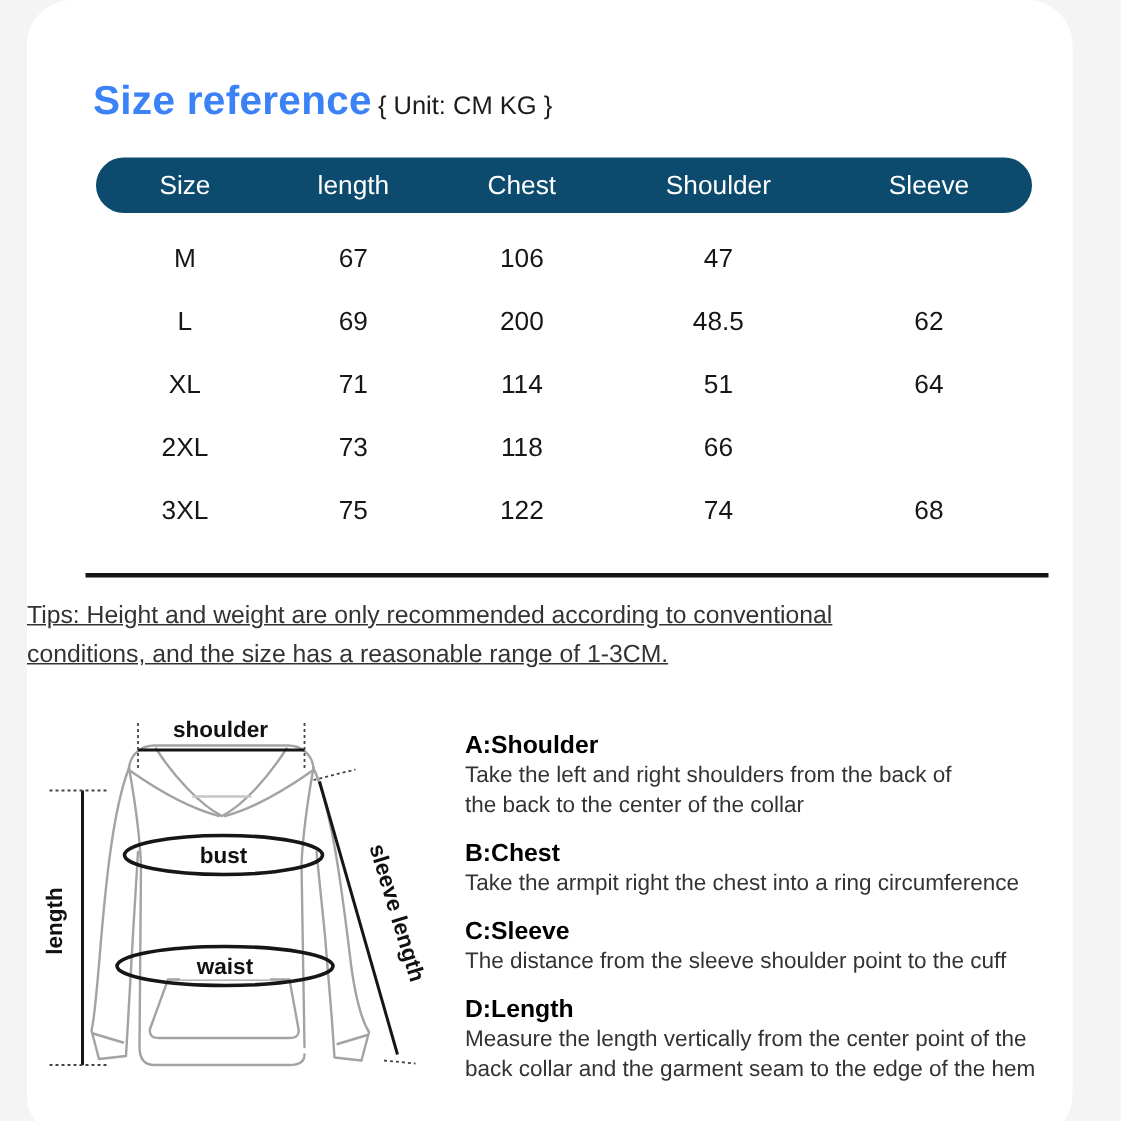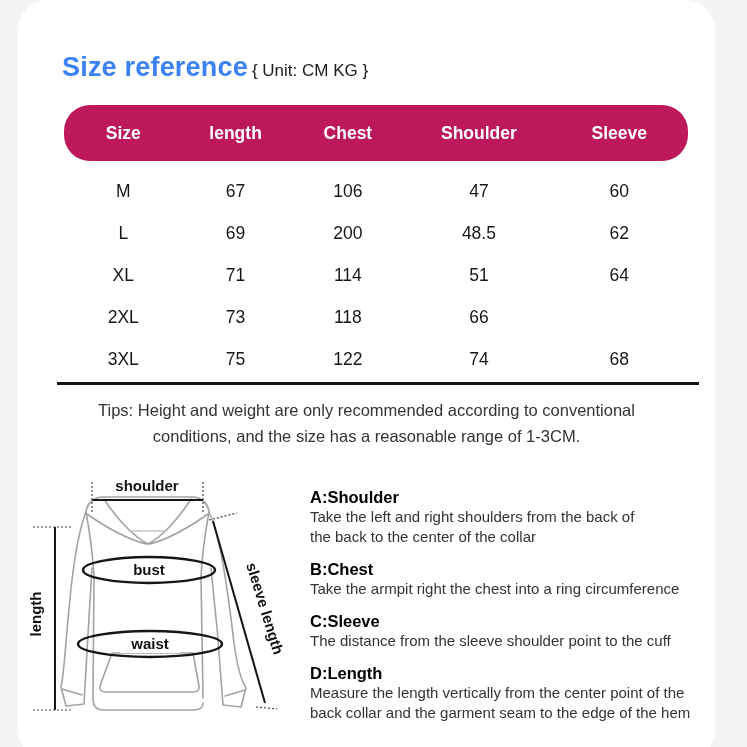--- a/index.html
+++ b/index.html
@@ -43,27 +43,26 @@
     color: #1c1c1c;
   }
   
   .size-table {
     position: absolute;
     left: 46px;
     top: 105px;
     width: 624px;
   }
   .thead {
-    height: 56px;
-    background: #be185d;
+    height: 37px;
+    background: #0c4a6e;
     border-radius: 26px;
     display: grid;
     grid-template-columns: 19% 17% 19% 23% 22%;
     align-items: center;
-    font-weight: bold;
   }
   .thead span {
     text-align: center;
     color: #ffffff;
     font-size: 17.5px;
   }
   .tbody { margin-top: 9px; }
   .trow {
     height: 42px;
     display: grid;
@@ -82,25 +81,26 @@
     width: 642px;
     height: 3px;
     background: #141414;
   }
   
   .tips {
     position: absolute;
     left: 0;
     top: 397px;
     width: 697px;
-    text-align: center;
+    text-align: left;
     font-size: 16.5px;
     line-height: 26px;
     color: #333333;
     white-space: pre-line;
+    text-decoration: underline;
   }
   
   .diagram {
     position: absolute;
     left: 7px;
     top: 458px;
     width: 280px;
     height: 290px;
   }
   .diagram text {
@@ -148,21 +148,20 @@
       <span>Chest</span>
       <span>Shoulder</span>
       <span>Sleeve</span>
     </div>
     <div class="tbody">
       <div class="trow">
         <span>M</span>
         <span>67</span>
         <span>106</span>
         <span>47</span>
-        <span>60</span>
       </div>
       <div class="trow">
         <span>L</span>
         <span>69</span>
         <span>200</span>
         <span>48.5</span>
         <span>62</span>
       </div>
       <div class="trow">
         <span>XL</span>

